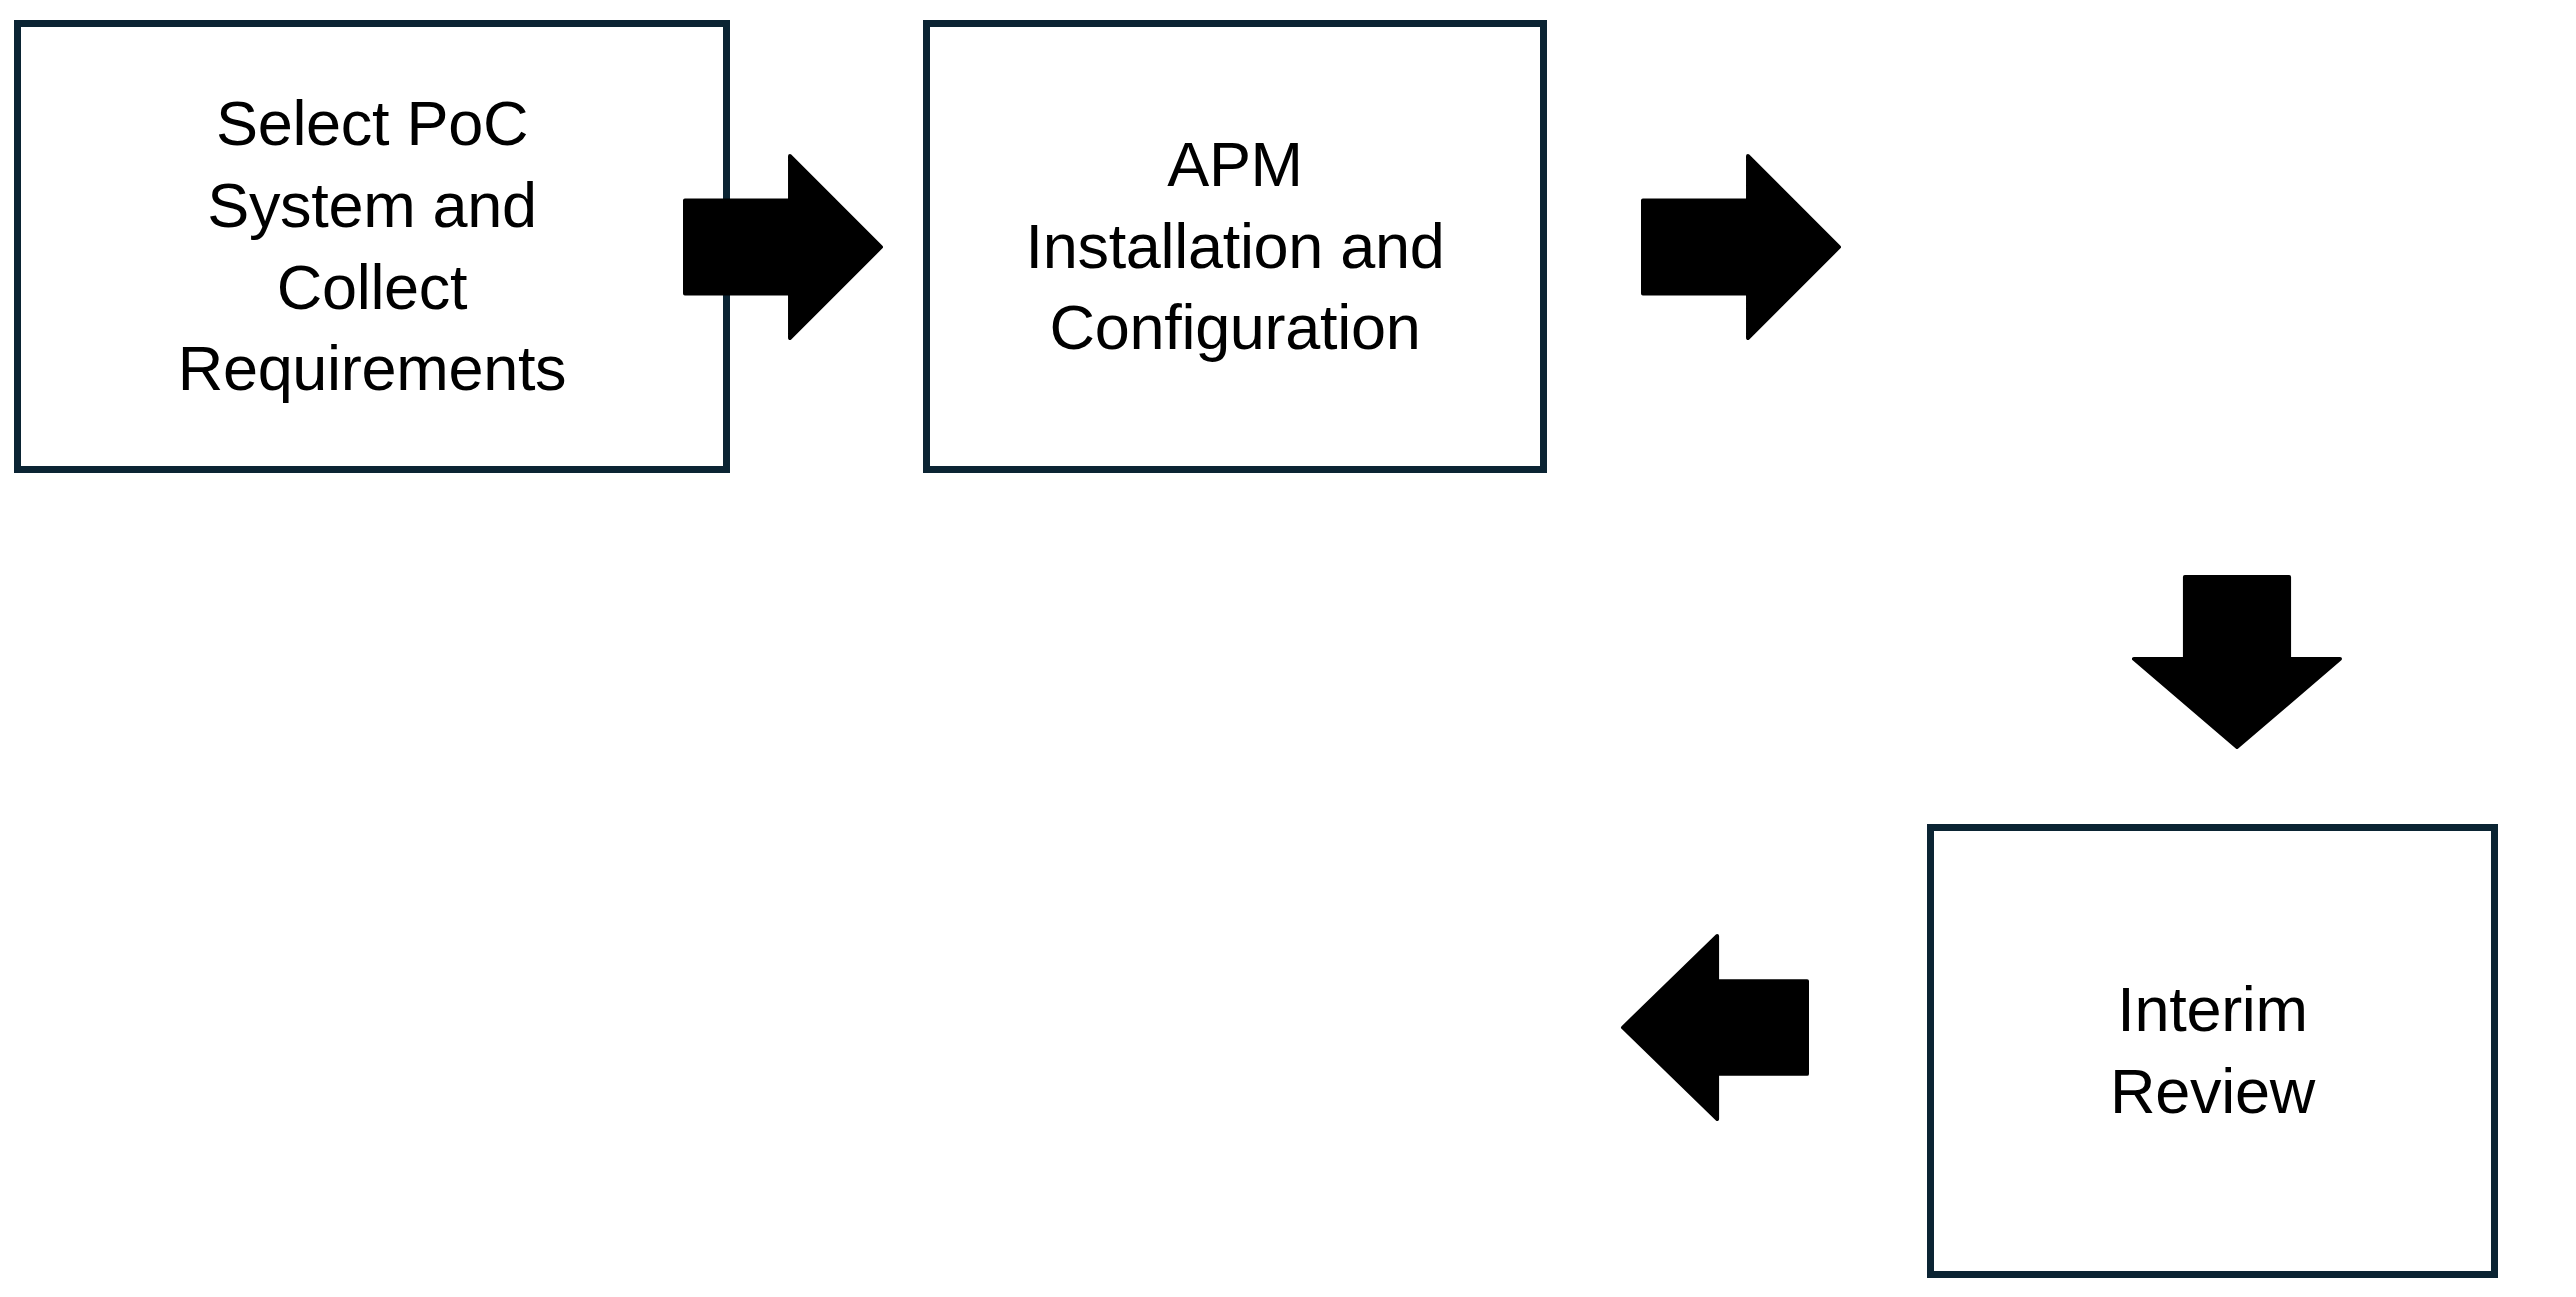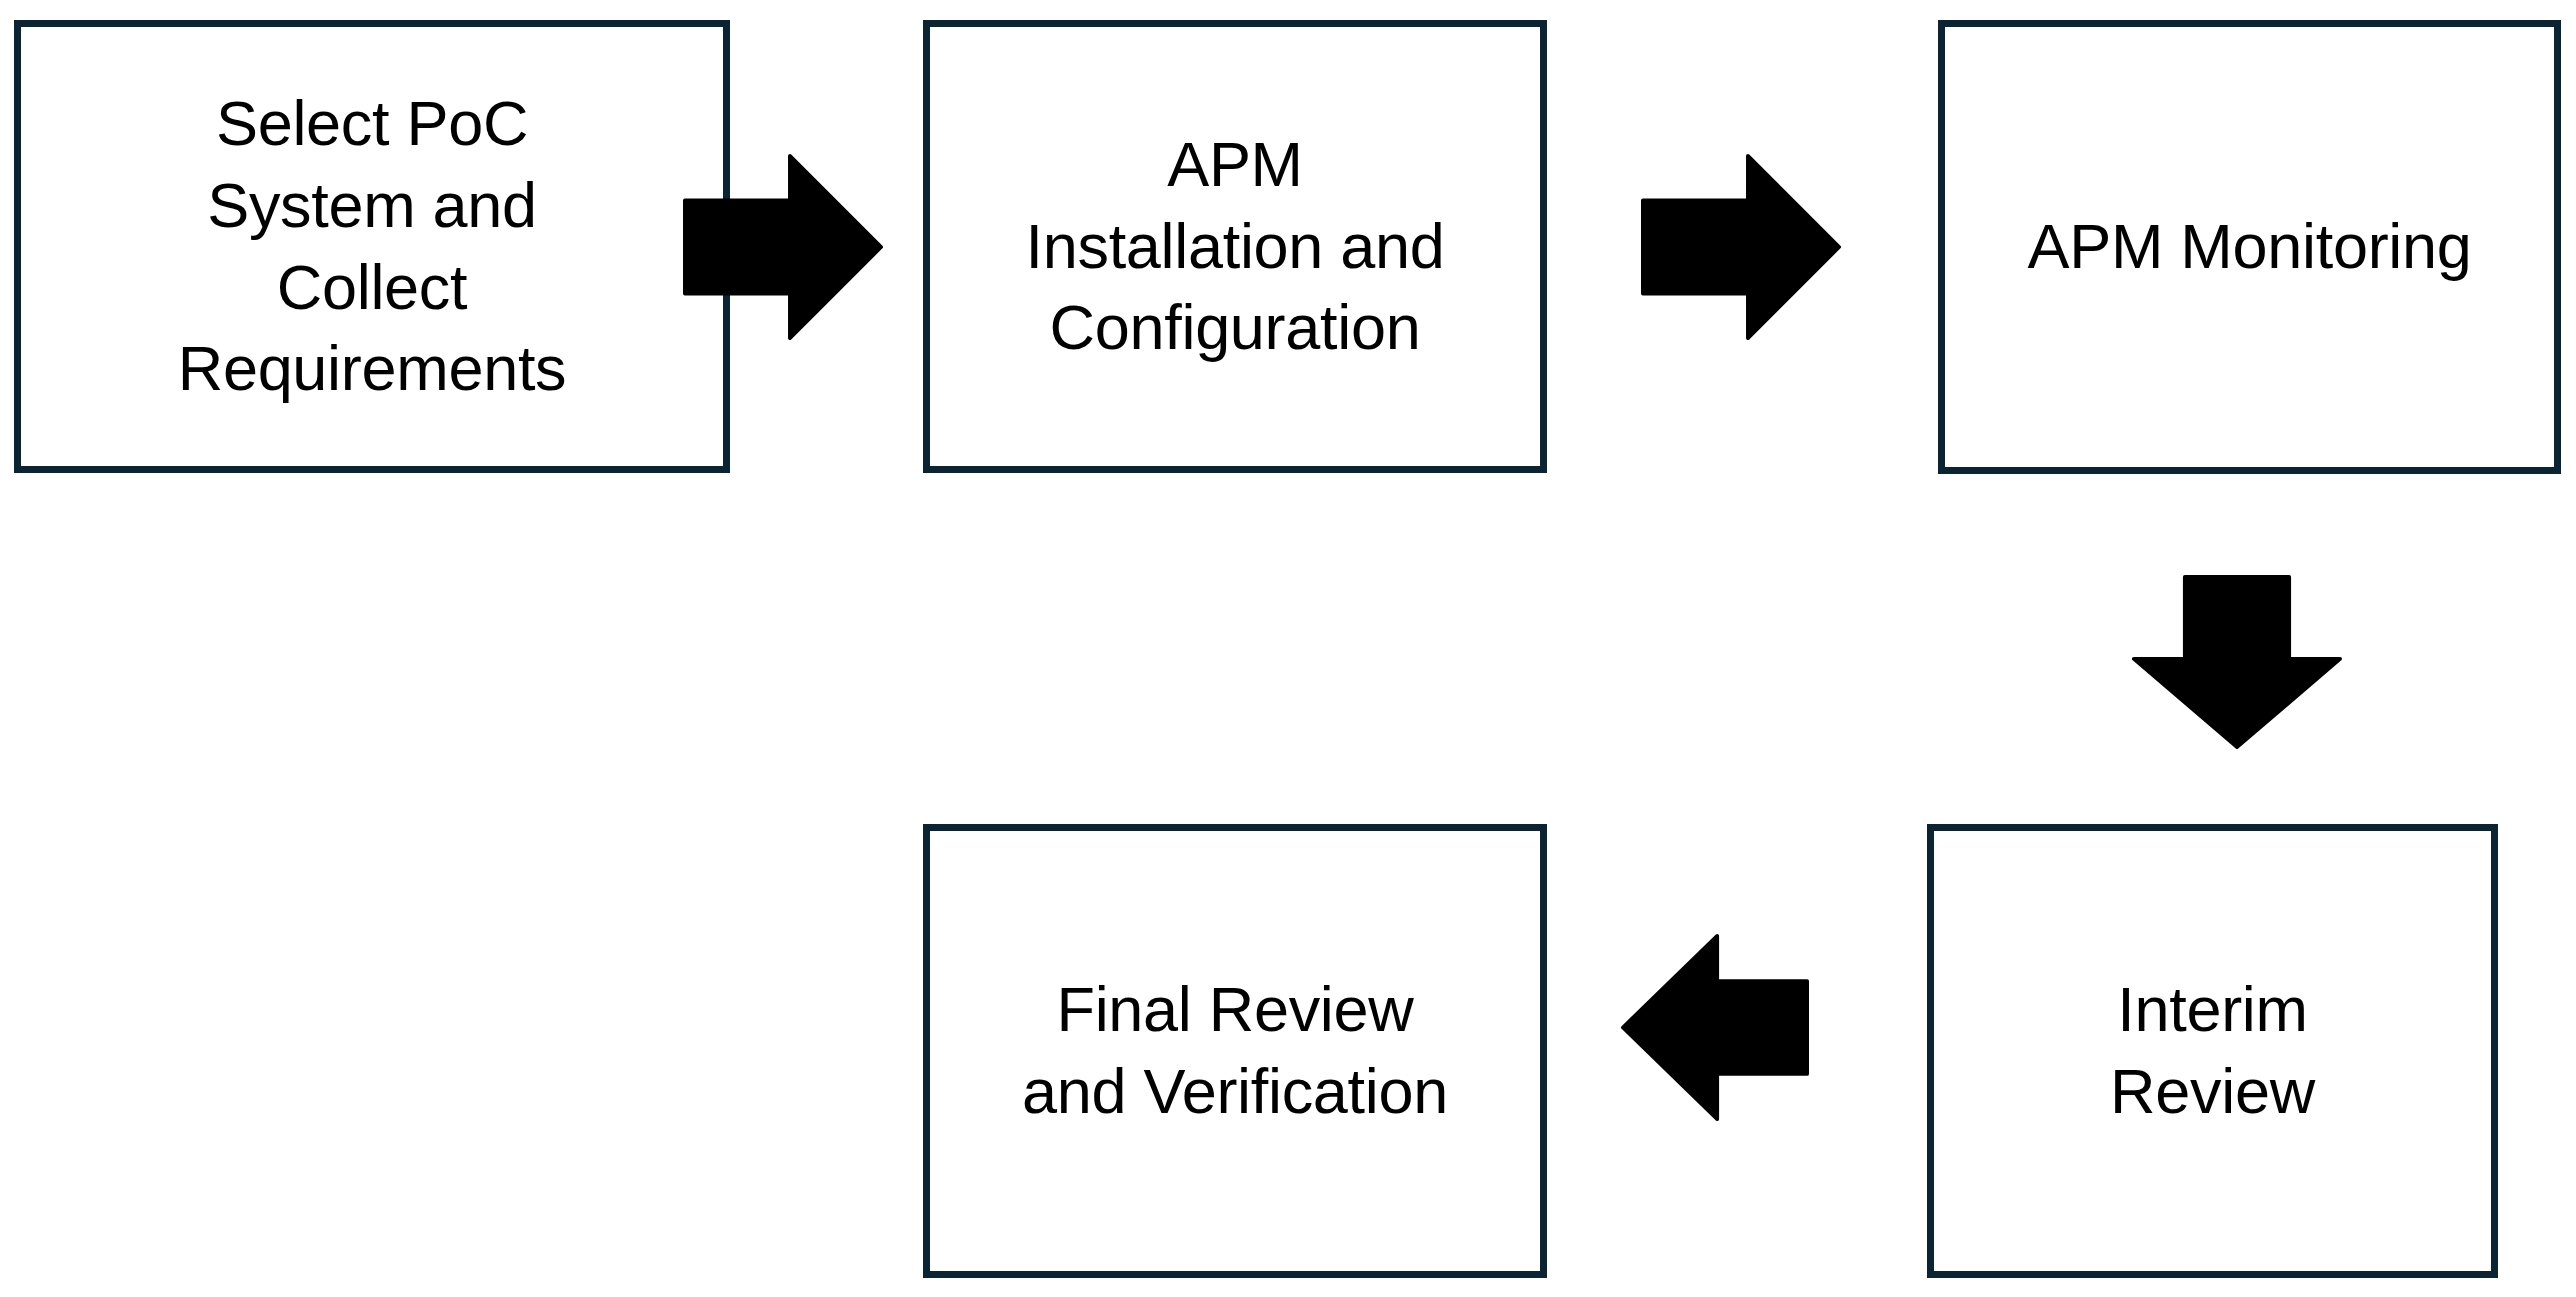--- a/index.html
+++ b/index.html
@@ -73,33 +73,26 @@
 Collect
 Requirements</div>
   </div>
 
   <div class="node" id="node-apm-install">
     <div class="node-label">APM
 Installation and
 Configuration</div>
   </div>
 
-  <div class="node" id="node-apm-monitoring">
-    <div class="node-label">APM Monitoring</div>
-  </div>
 
   <div class="node" id="node-interim-review">
     <div class="node-label">Interim
 Review</div>
   </div>
 
-  <div class="node" id="node-final-review">
-    <div class="node-label">Final Review
-and Verification</div>
-  </div>
 
   <div class="arrow" id="arrow-1">
     <svg viewBox="0 0 318 296" preserveAspectRatio="none" aria-hidden="true">
       <path d="M 3 74 L 170 74 L 170 3 L 315 148 L 170 293 L 170 222 L 3 222 Z" fill="#000000" stroke="#000000" stroke-width="6" stroke-linejoin="round"></path>
     </svg>
   </div>
 
   <div class="arrow" id="arrow-2">
     <svg viewBox="0 0 318 296" preserveAspectRatio="none" aria-hidden="true">
       <path d="M 3 74 L 170 74 L 170 3 L 315 148 L 170 293 L 170 222 L 3 222 Z" fill="#000000" stroke="#000000" stroke-width="6" stroke-linejoin="round"></path>

